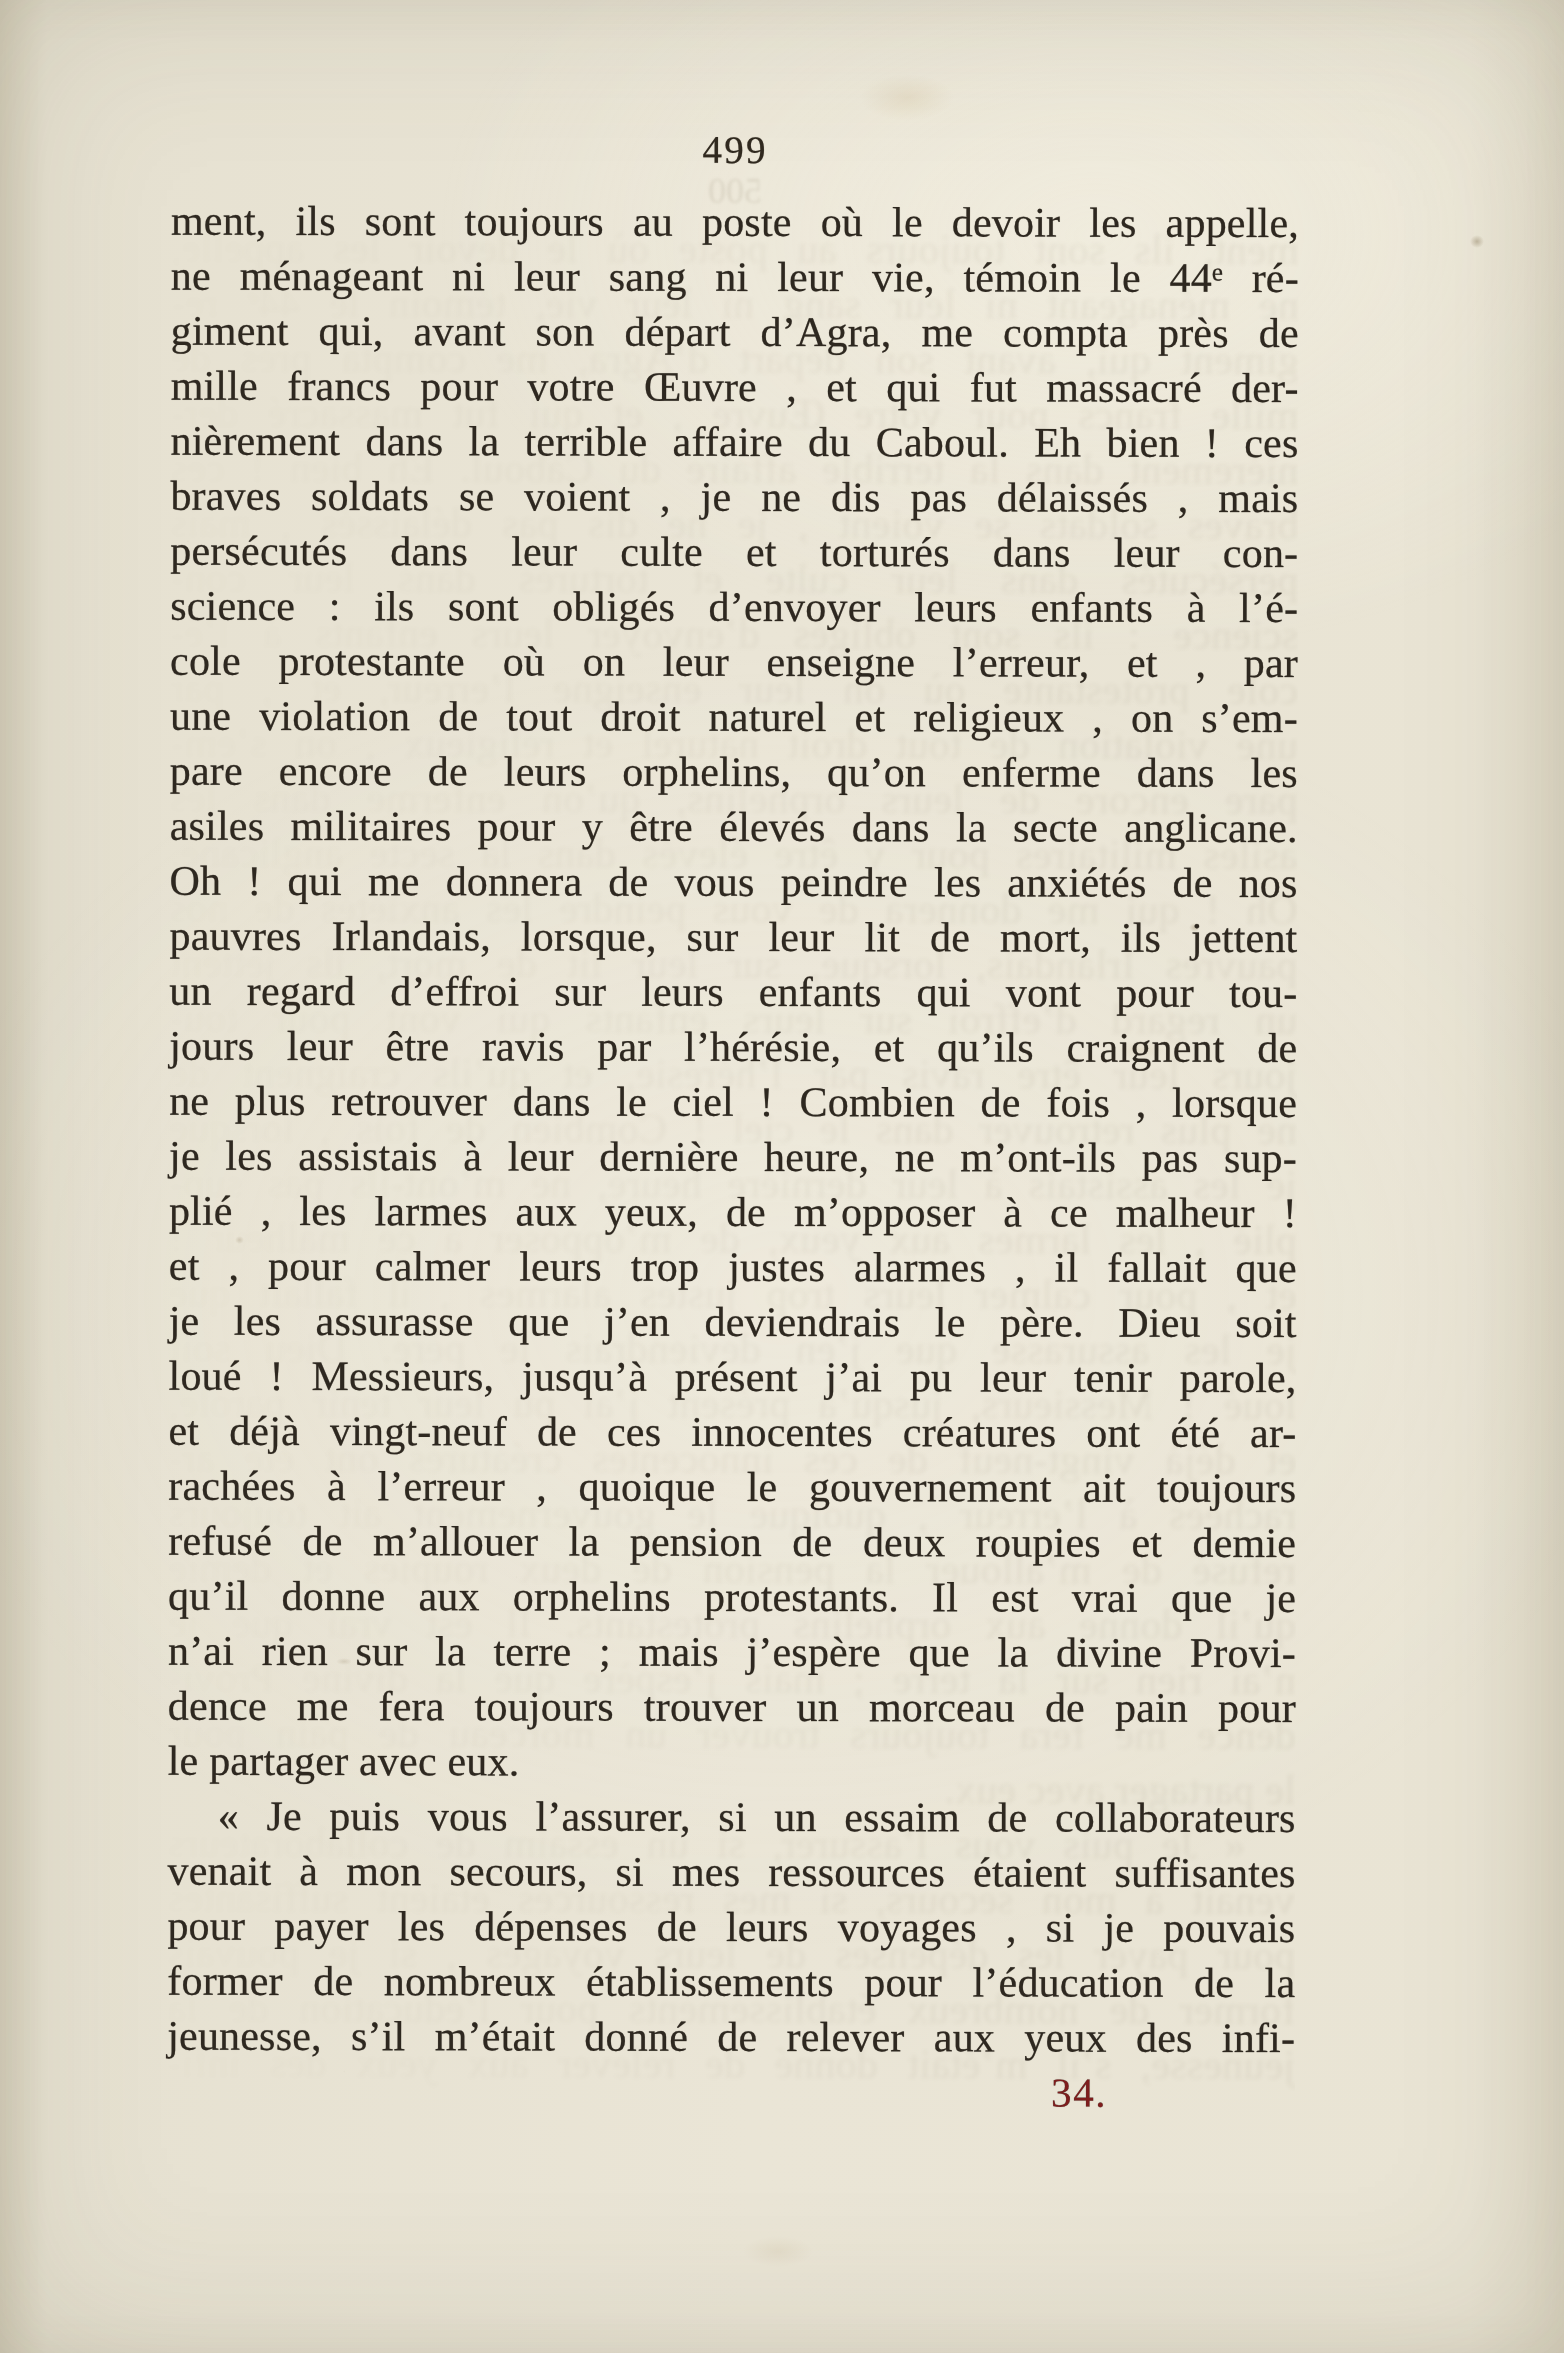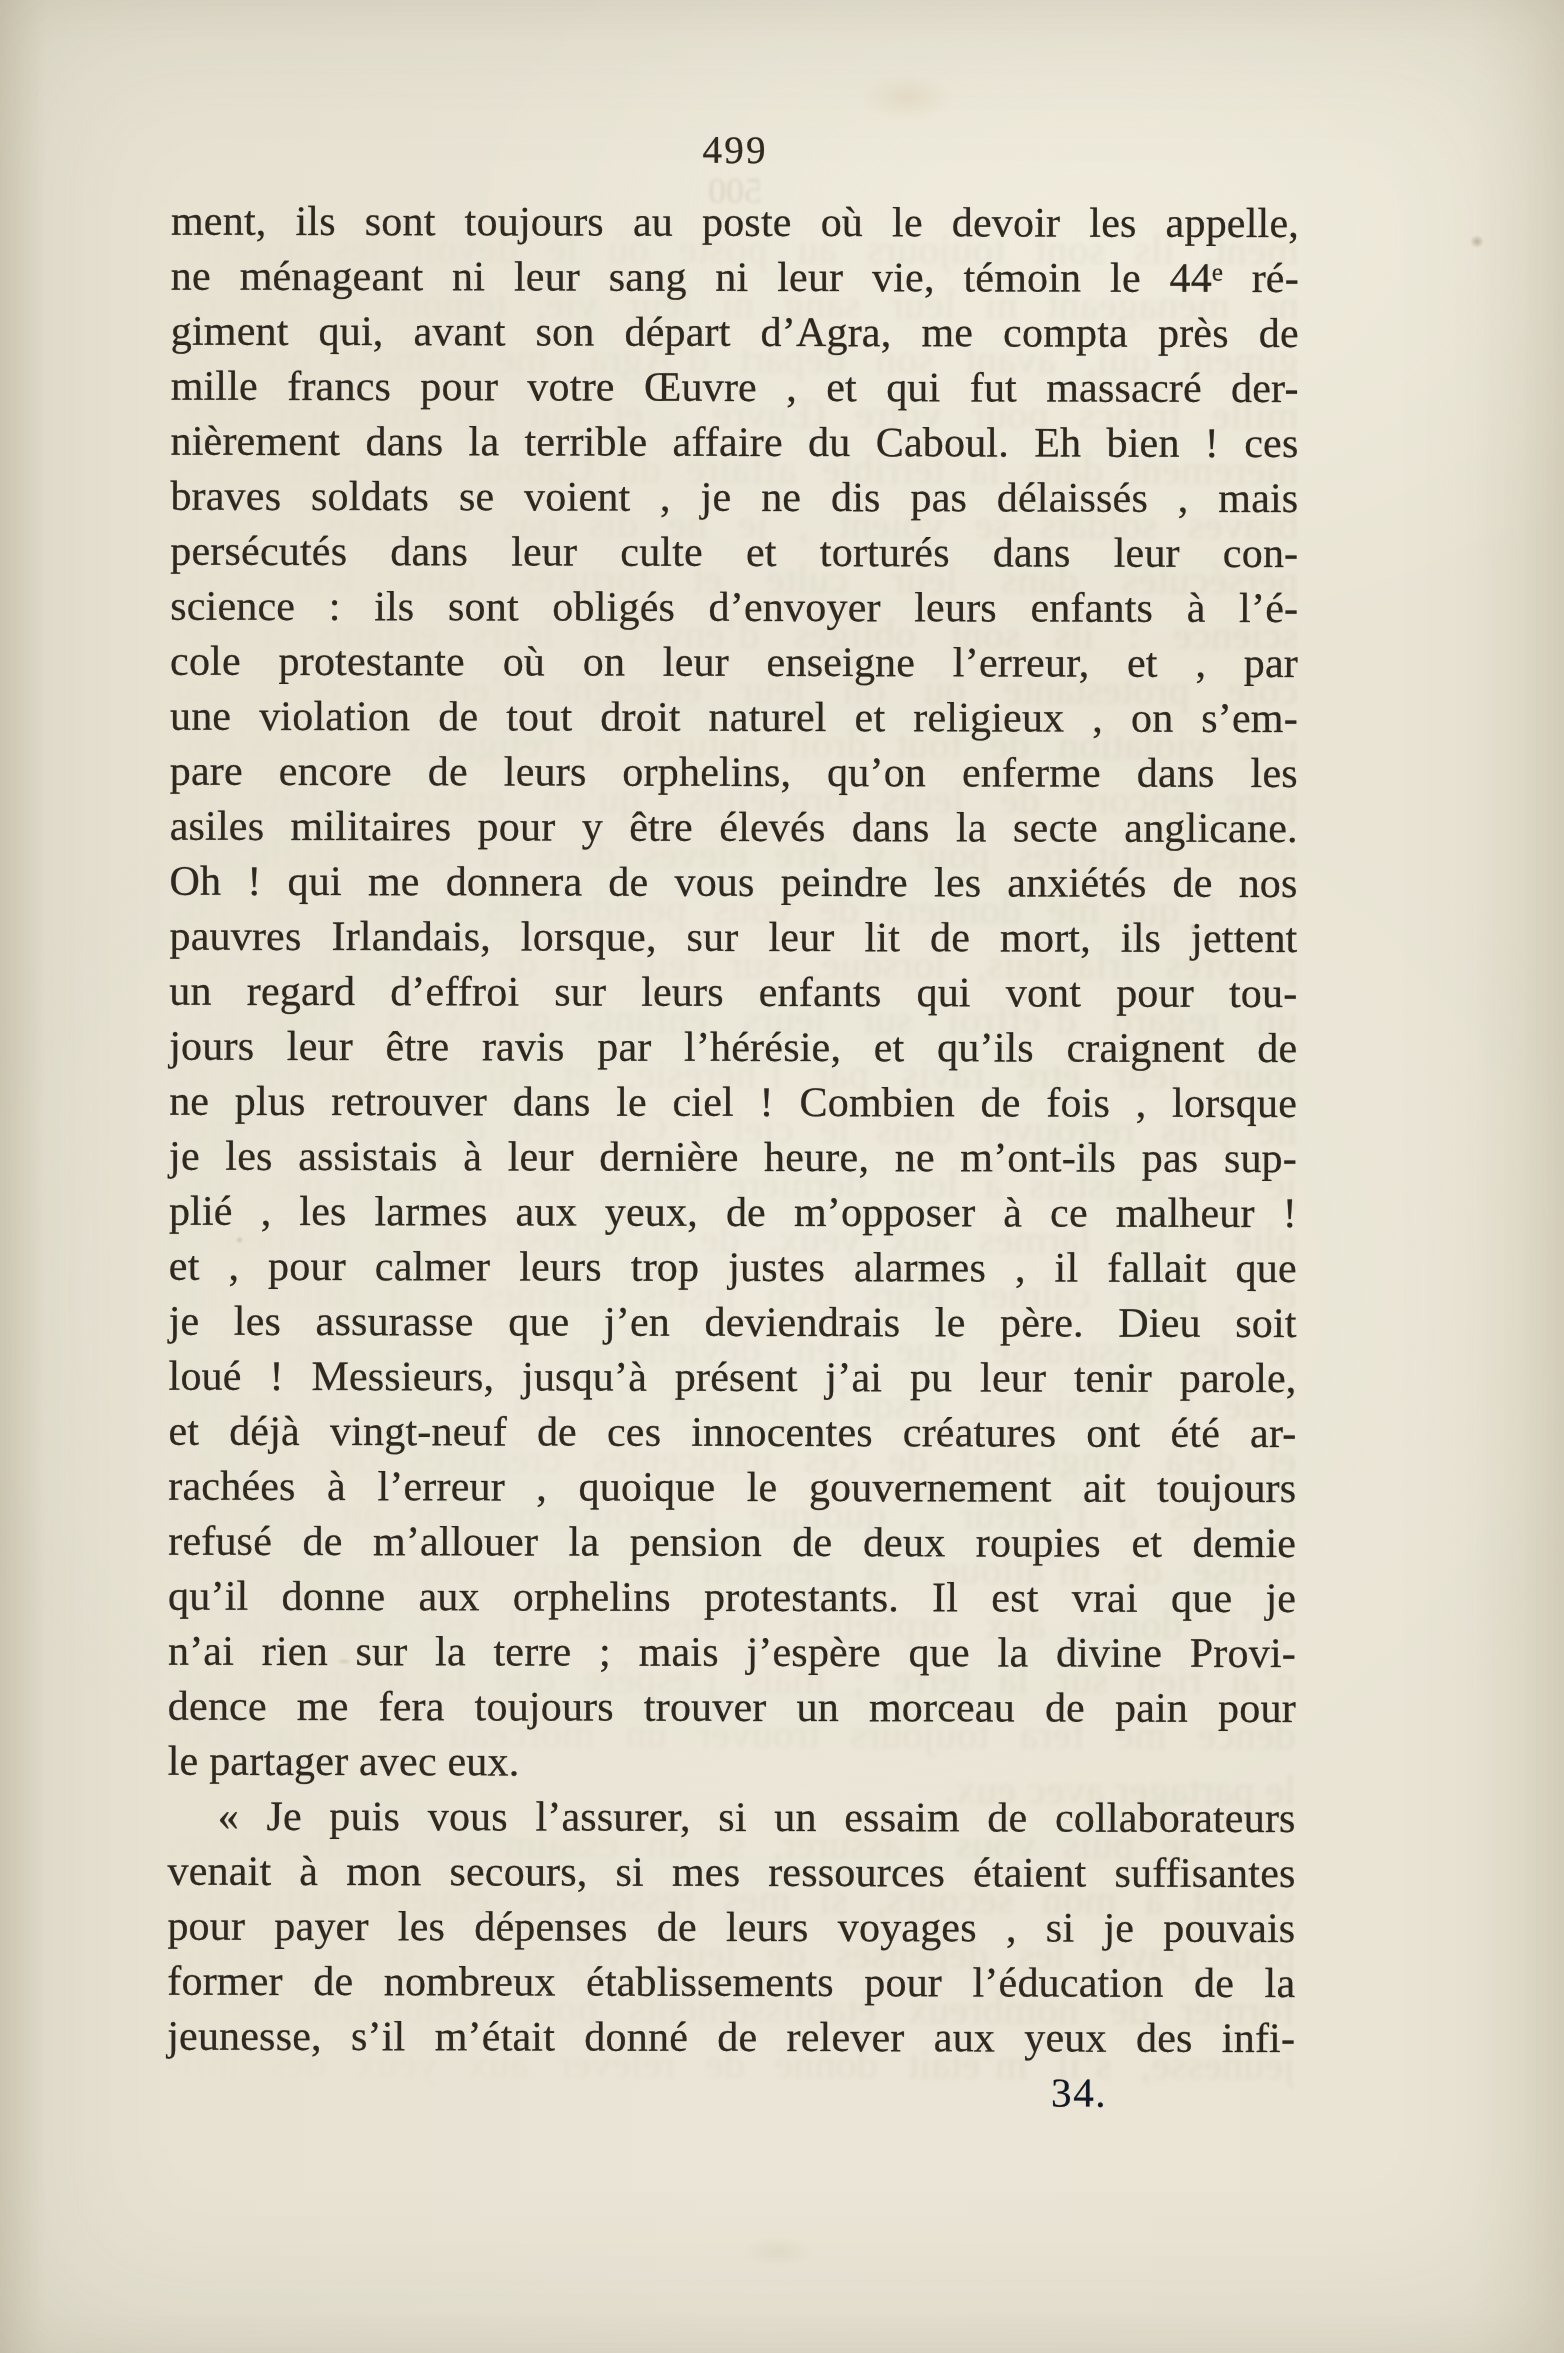--- a/index.html
+++ b/index.html
@@ -76,21 +76,21 @@
     -webkit-text-stroke:0.3px rgba(46,40,32,.55);
     text-shadow:0 0 0.8px rgba(46,40,32,.35);
     overflow:visible;white-space:normal;
   }
   .line.para-end{text-align-last:left;}
   .line.indent{text-indent:50px;}
   .bleed .line{-webkit-text-stroke:0;text-shadow:none;}
 
   .signature{
     position:absolute;left:1053px;top:2068px;
-    font-size:41px;color:#0f172a;letter-spacing:1.6px;
+    font-size:41px;color:#7f1d1d;letter-spacing:1.6px;
     -webkit-text-stroke:0.3px rgba(46,40,32,.5);
     text-shadow:0 0 0.8px rgba(46,40,32,.35);
   }
 </style>
 </head>
 <body>
 
 <div class="vignette"></div>
 <div class="grain"></div>
 

